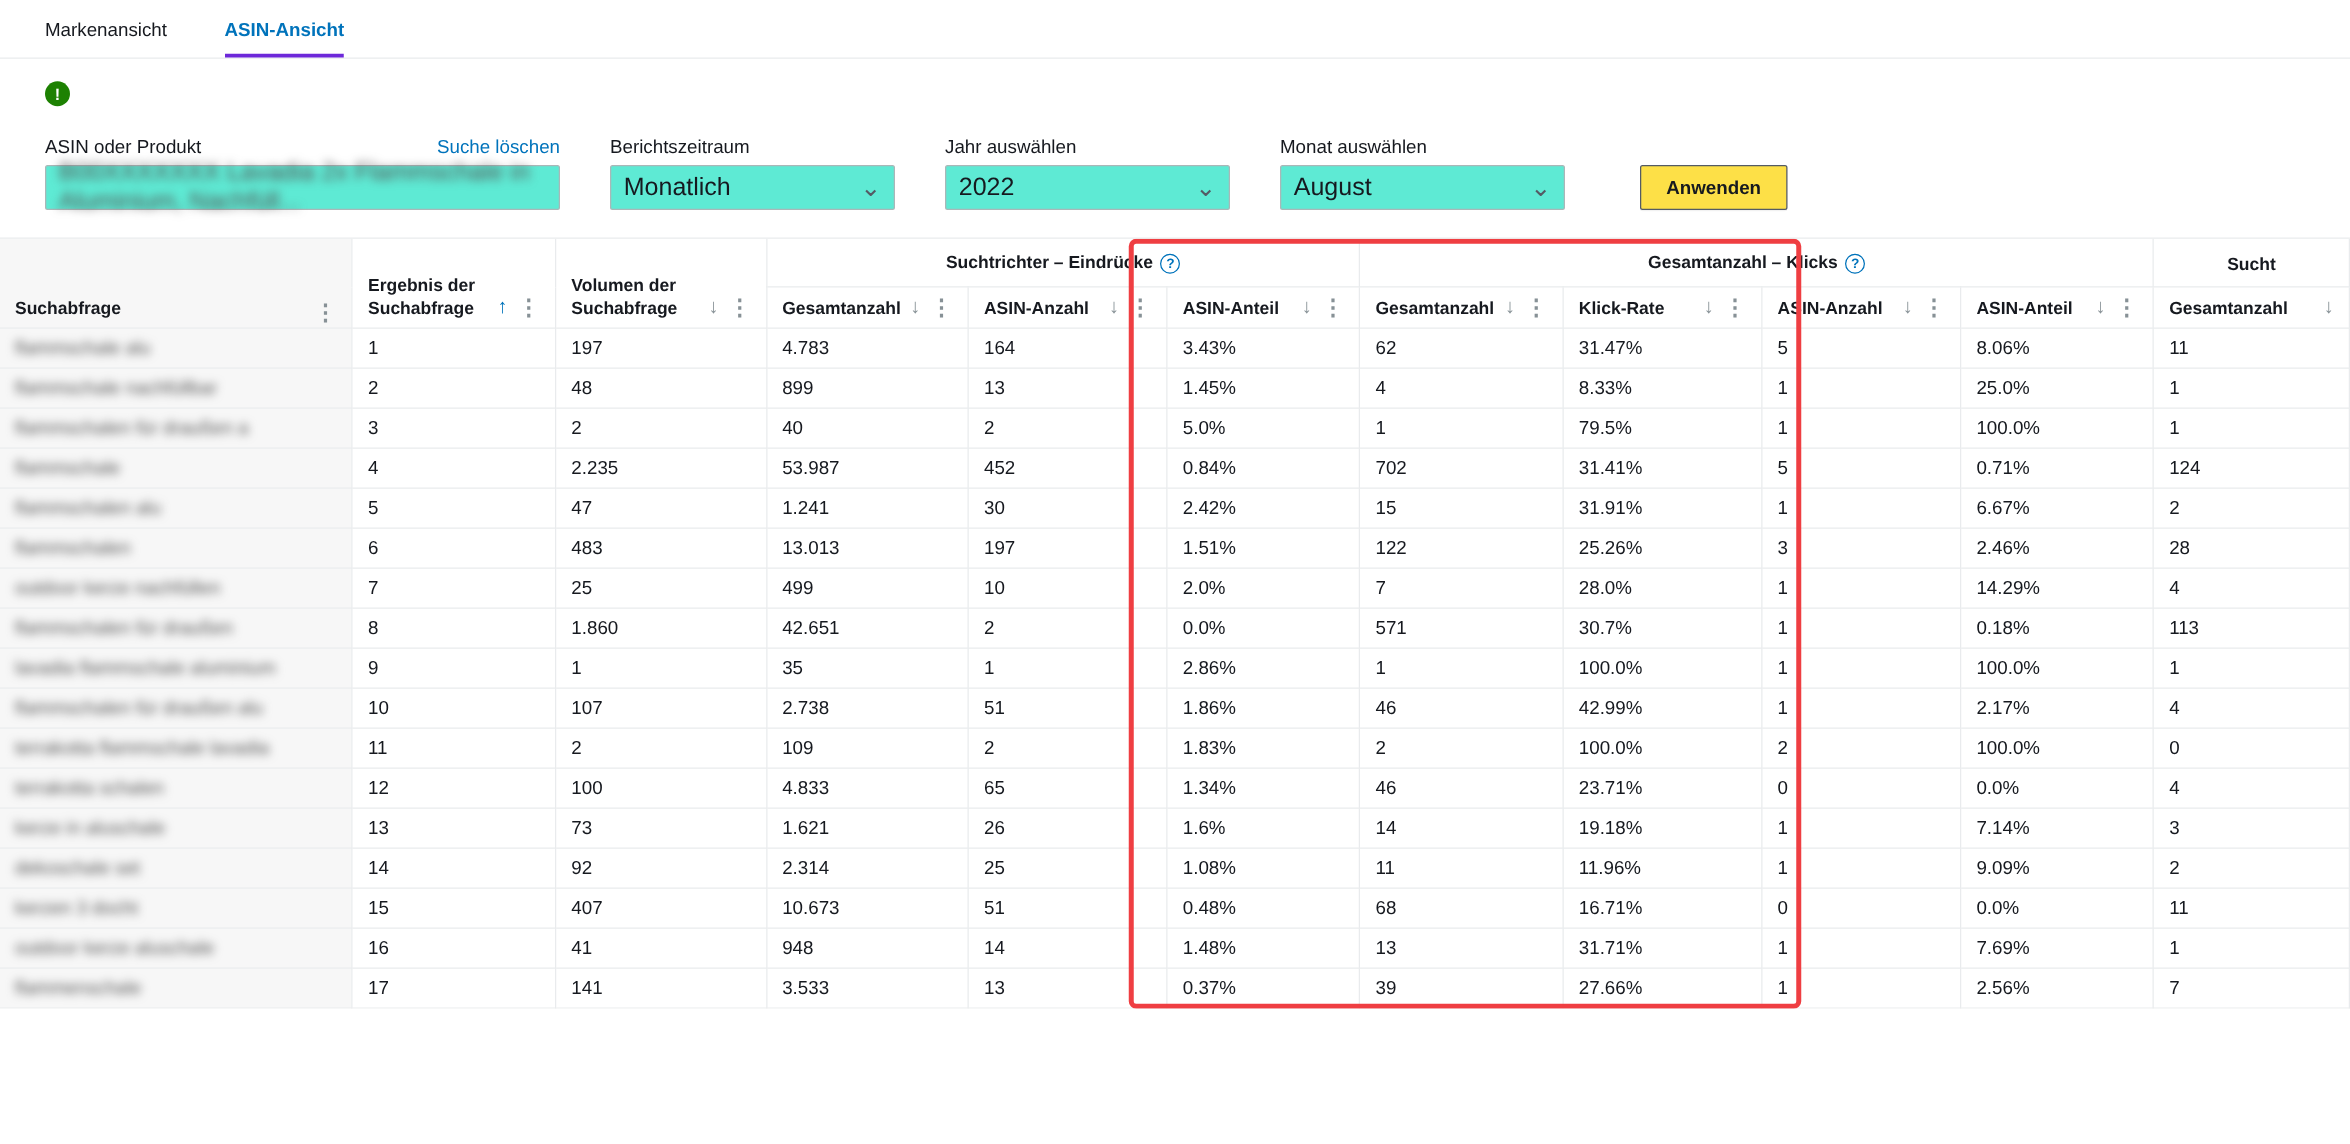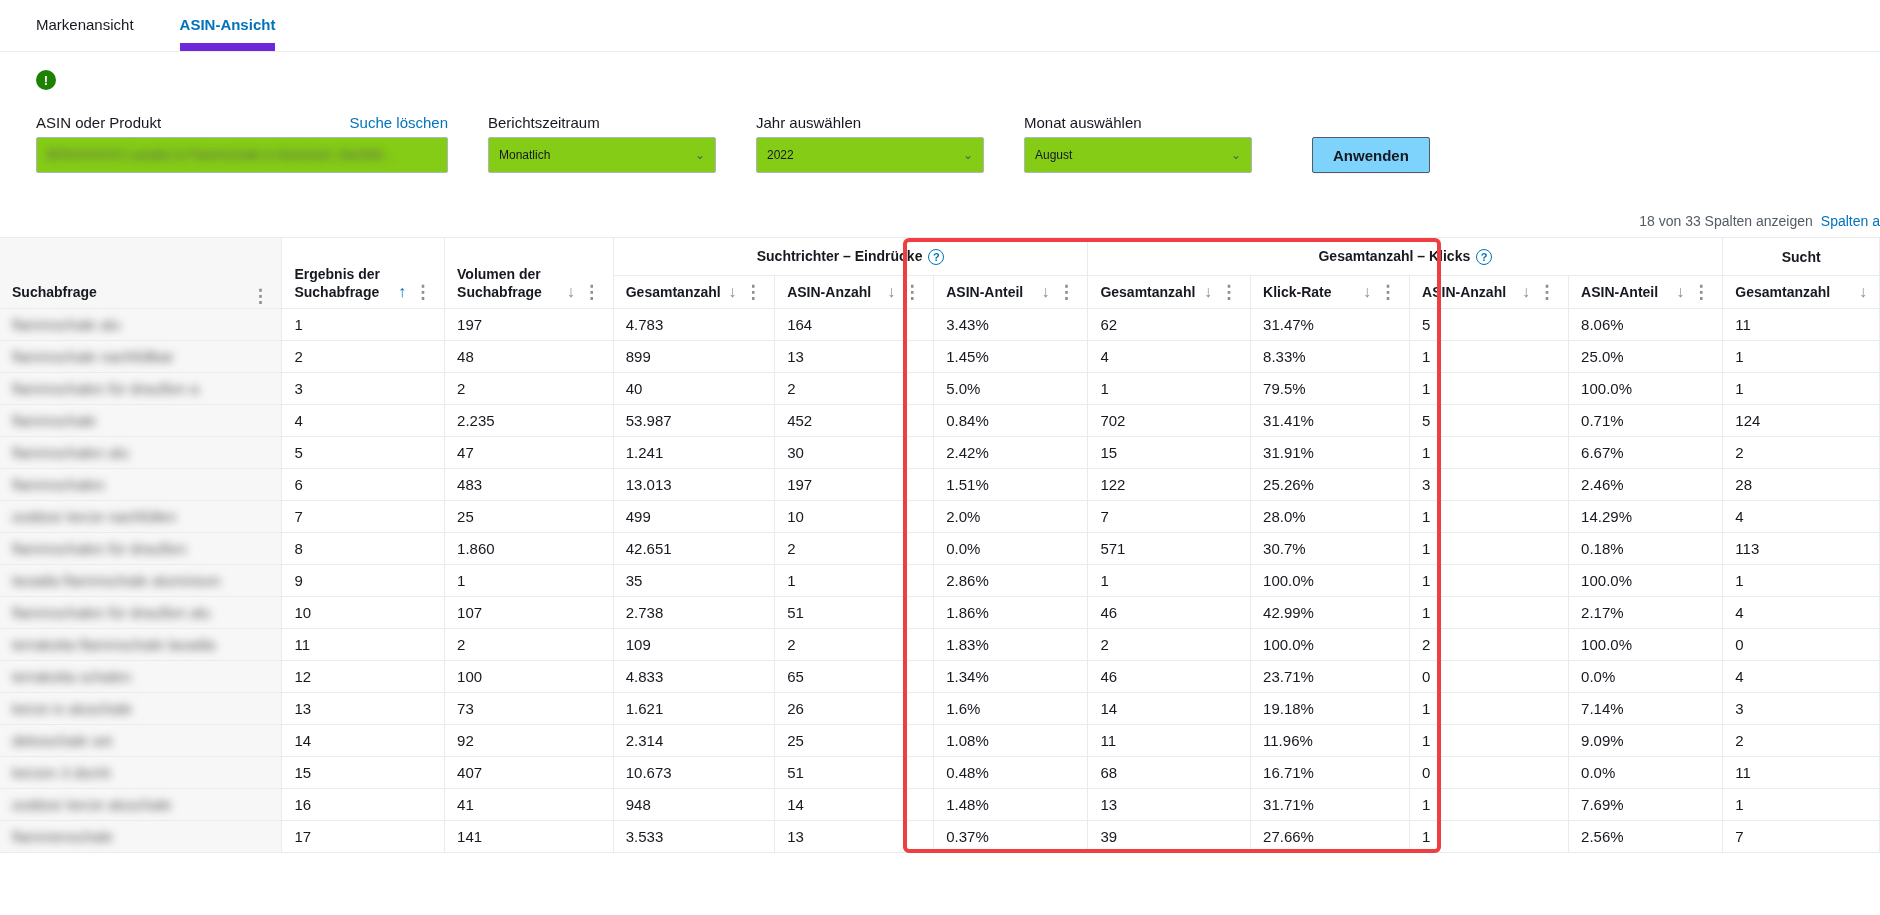--- a/index.html
+++ b/index.html
@@ -22,21 +22,21 @@
   .tab {
     padding: 4px 0 10px 0;
     font-size: 15px;
     color: #16191f;
     cursor: pointer;
     border-bottom: 3px solid transparent;
   }
   .tab.active {
     color: #0073bb;
     font-weight: 600;
-    border-bottom: 8px solid #6d28d9;
+    border-bottom: 3px solid #6d28d9;
   }
 
   
   .notice {
     display: flex;
     align-items: center;
     gap: 10px;
     padding: 18px 36px 10px 36px;
     font-size: 15px;
     color: #16191f;
@@ -59,35 +59,35 @@
   }
   .field { display: flex; flex-direction: column; gap: 6px; }
   .field-label-row { display: flex; justify-content: space-between; align-items: center; }
   .field-label { font-size: 15px; color: #16191f; font-weight: 400; }
   .clear-link { color: #0073bb; font-size: 15px; cursor: pointer; }
   .input, .select {
     height: 36px;
     border: 1px solid #aab7b8;
     border-radius: 2px;
     padding: 0 10px;
-    font-size: 12px;
-    background: #84cc16;
+    font-size: 20px;
+    background: #5eead4;
     display: flex; align-items: center; justify-content: space-between;
     cursor: pointer;
   }
   .input { cursor: text; color: #555; }
   .input.blurred span { filter: blur(4px); }
   .select .chev { margin-left: 14px; color: #545b64; }
   .w-420 { width: 412px; }
   .w-240 { width: 228px; }
   .apply-btn {
     height: 36px;
     padding: 0 20px;
     border: 1px solid #545b64;
-    background: #7dd3fc;
+    background: #fde047;
     border-radius: 2px;
     font-size: 15px;
     font-weight: 600;
     color: #16191f;
     cursor: pointer;
     align-self: flex-end;
     margin-left: 20px;
     box-shadow: 0 1px 0 rgba(0,0,0,0.05);
   }
 
@@ -219,24 +219,20 @@
   <div class="field">
     <span class="field-label">Monat auswählen</span>
     <div class="select w-240">
       <span>August</span>
       <span class="chev">⌄</span>
     </div>
   </div>
   <button class="apply-btn">Anwenden</button>
 </div>
 
-<div class="cols-row">
-  <span>18 von 33 Spalten anzeigen</span>
-  <a>Spalten a</a>
-</div>
 
 <div class="table-wrap">
   <table>
     <colgroup>
       <col class="col-q">
           <col class="col-r">
           <col class="col-v">
       <col class="col-g1">
           <col class="col-a1">
           <col class="col-p1">

